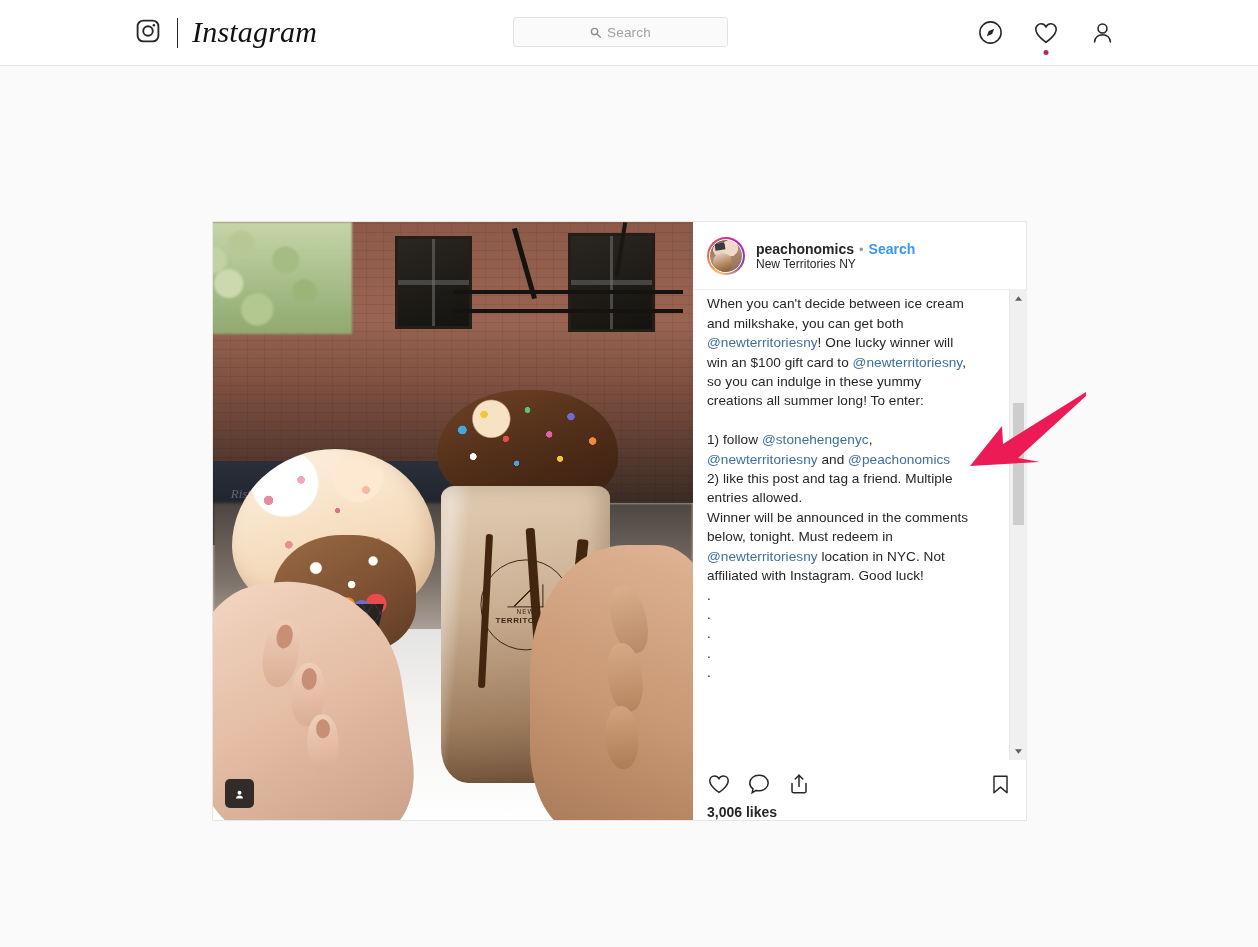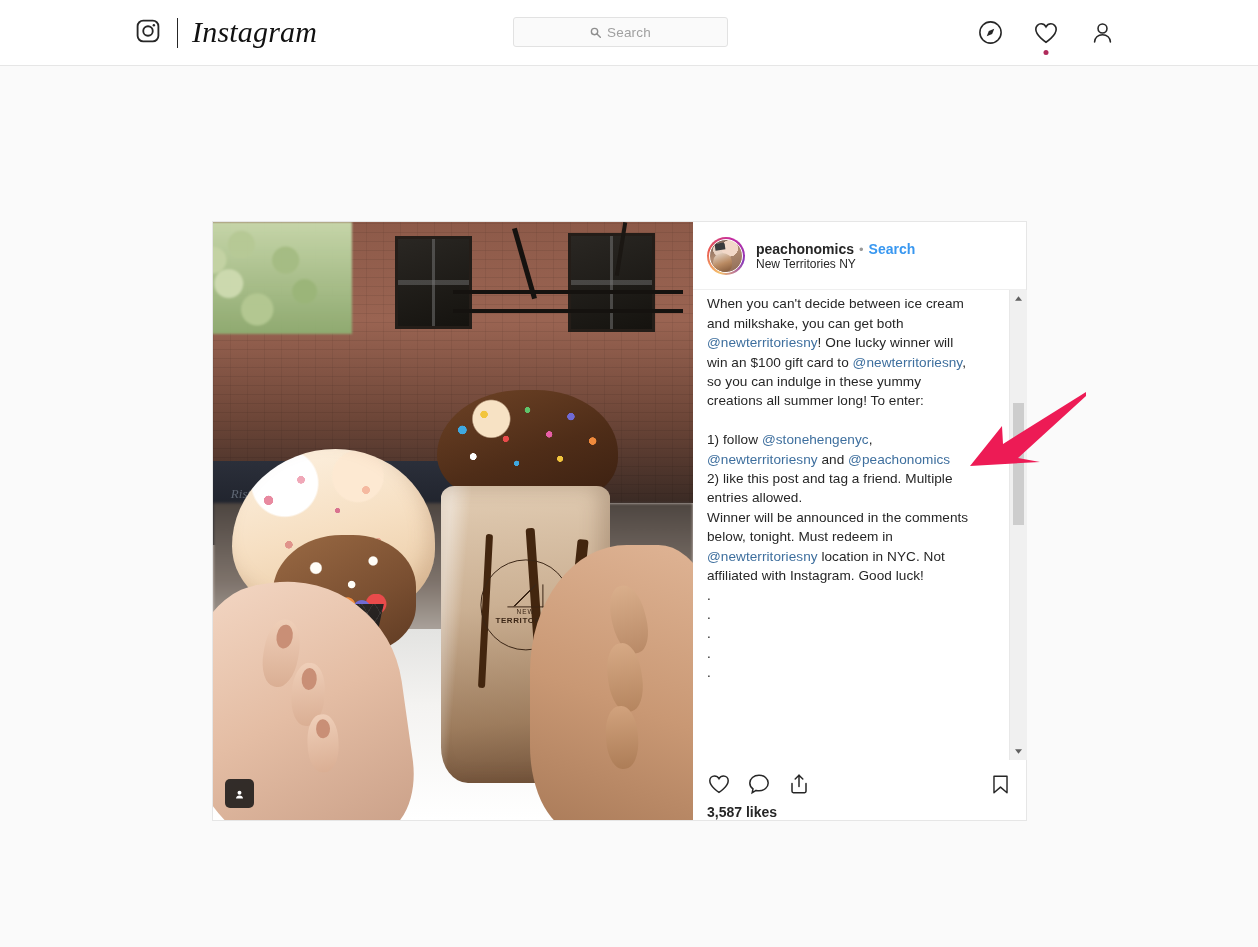--- a/index.html
+++ b/index.html
@@ -728,21 +728,21 @@
           </svg>
         </span>
         <span class="spacer"></span>
         <span class="act-btn">
           <svg width="23" height="23" viewBox="0 0 24 24" fill="none" stroke="#262626" stroke-width="1.5" stroke-linejoin="round">
             <polygon points="5.2,3.4 18.8,3.4 18.8,20.6 12,14.7 5.2,20.6"></polygon>
           </svg>
         </span>
       </div>
 
-      <div class="likes">3,587 likes</div>
+      <div class="likes">3,006 likes</div>
 
     </div>
   </div>
 
   <div class="annot-arrow">
     <svg width="120" height="98" viewBox="0 0 120 98">
       <polygon id="annot-poly" points="4,80 36,40 37,58 120,6 120,10 52,72 74,76" fill="#ED1B55"></polygon>
     </svg>
   </div>
 

